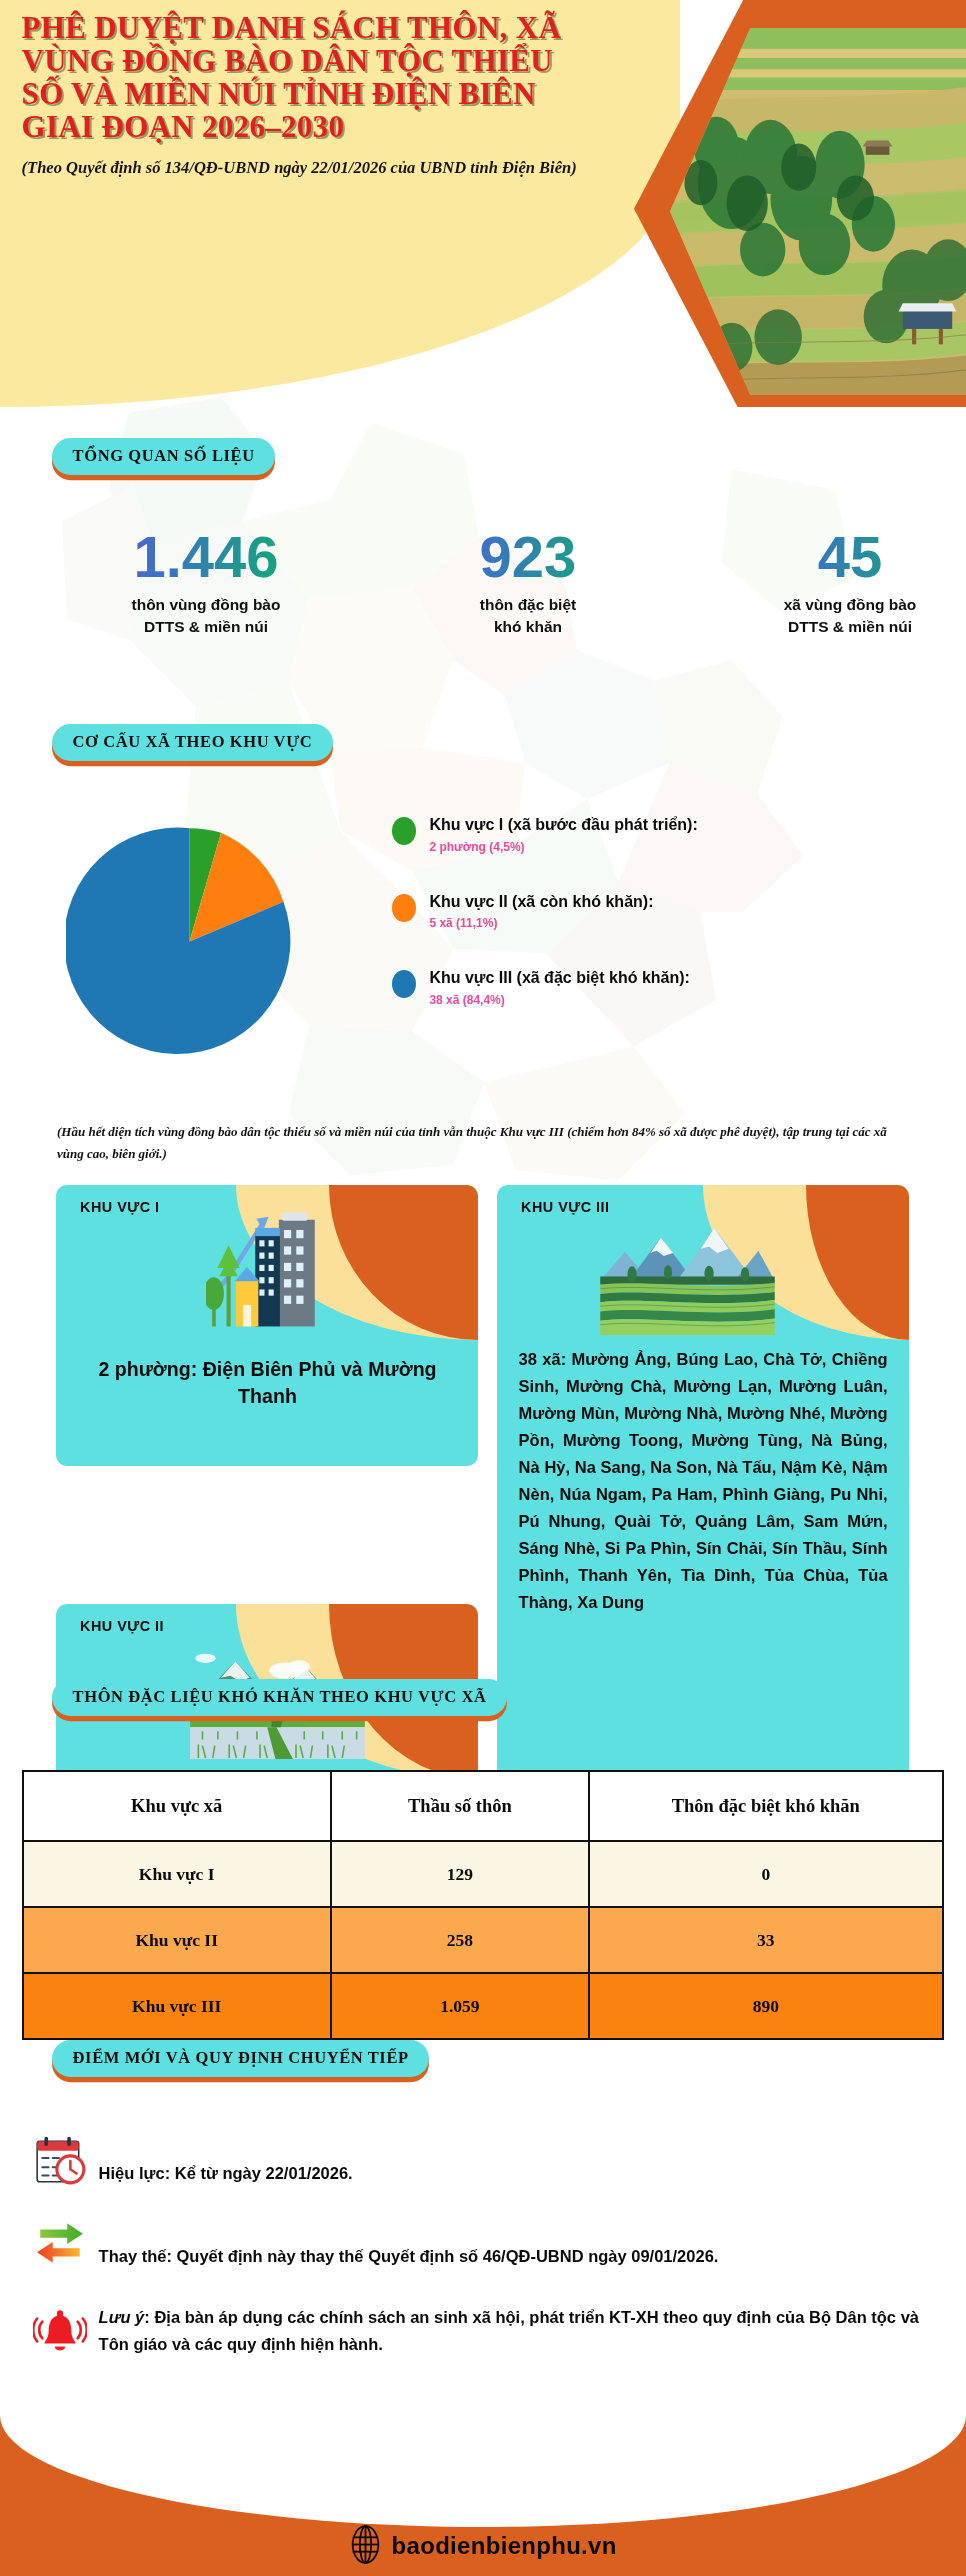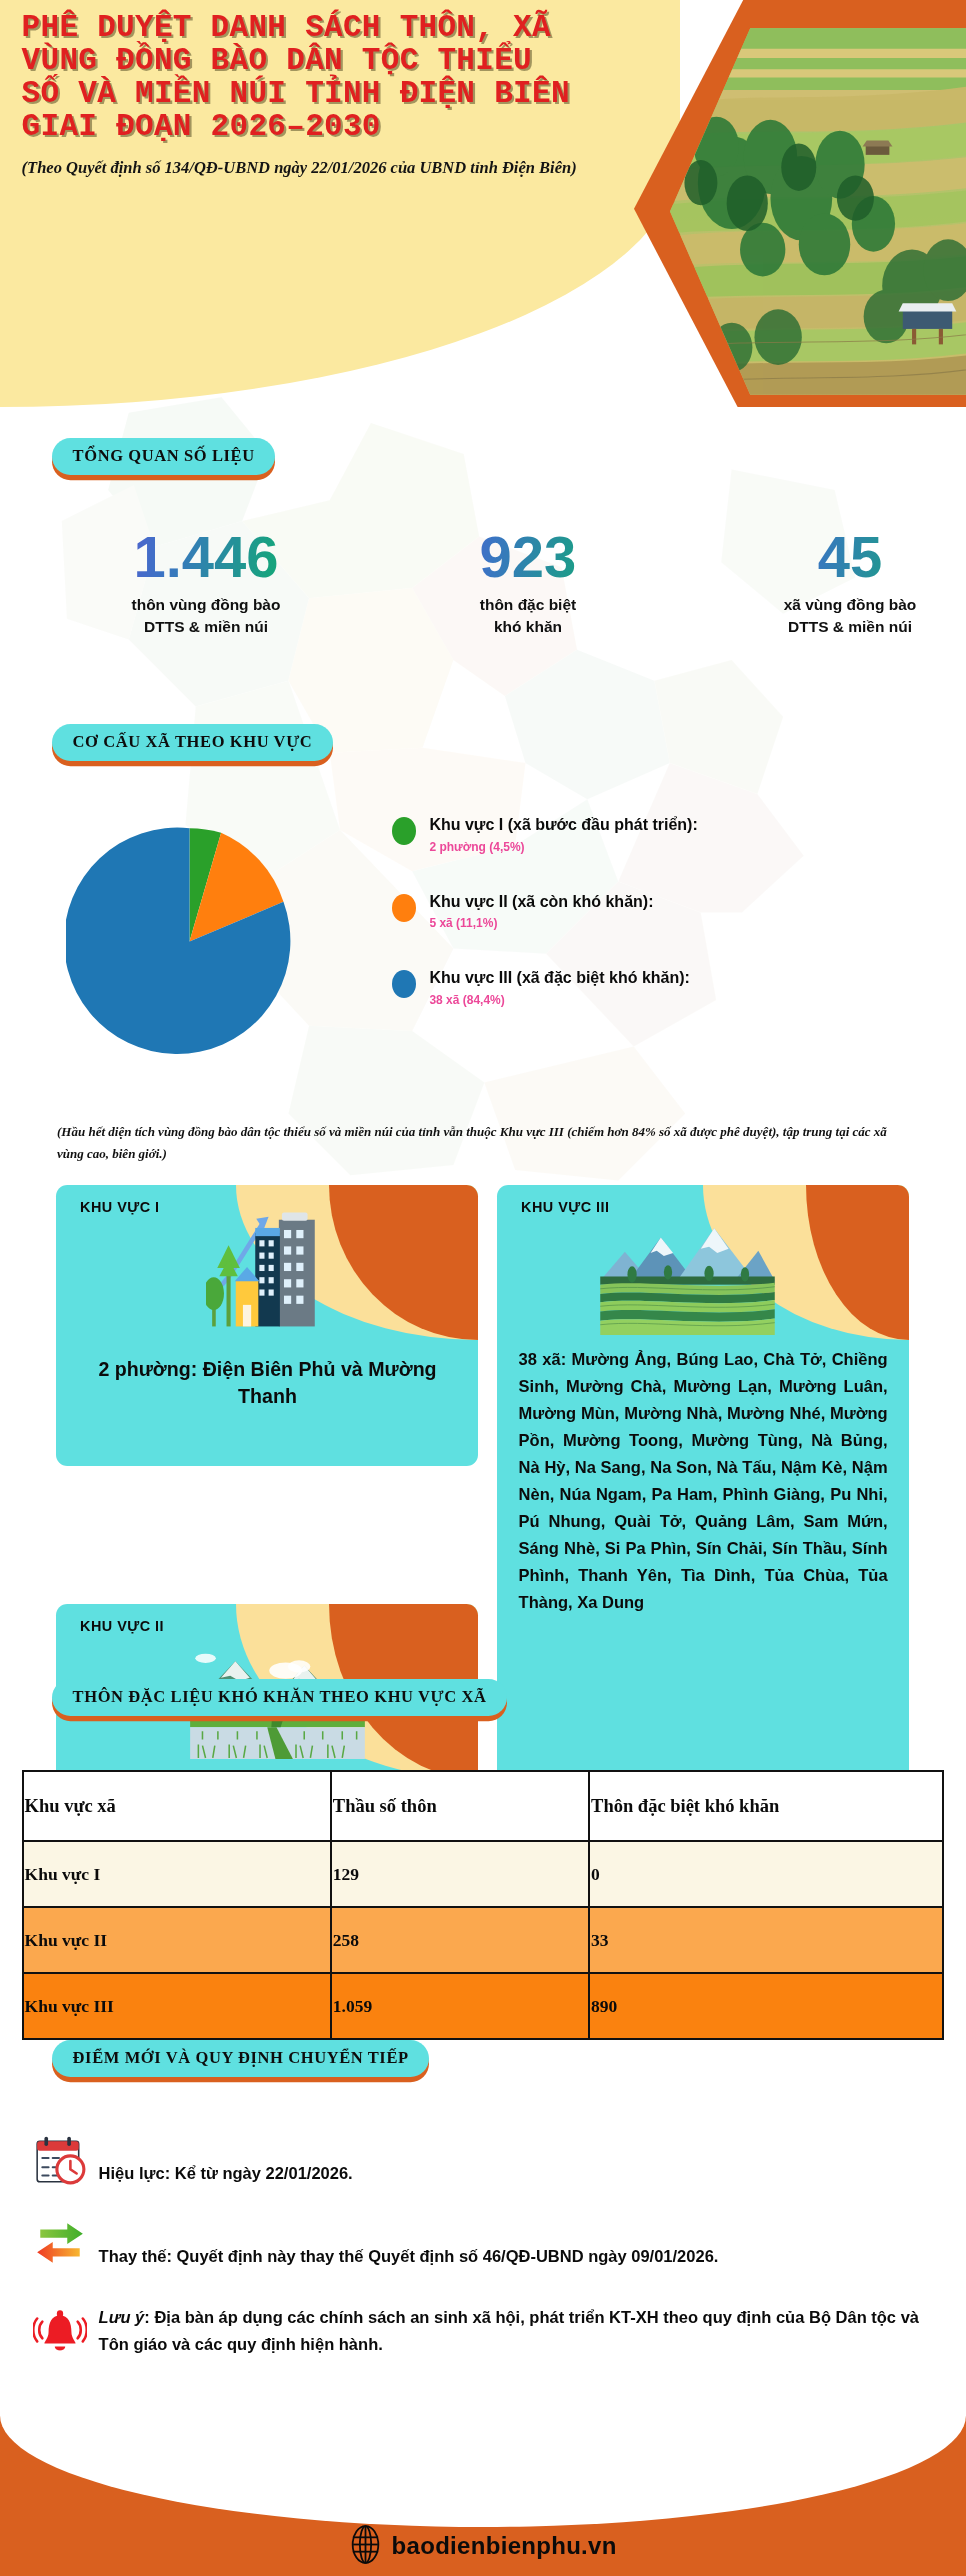--- a/index.html
+++ b/index.html
@@ -43,21 +43,21 @@
     position:absolute; left:670px; top:28px; width:309px; height:367px;
     clip-path:polygon(26% 0%, 100% 0%, 100% 100%, 26% 100%, 0% 50%);
     overflow:hidden;
   }
   .header-photo svg{display:block;}
 
   .title-block{
     position:absolute; left:21.6px; top:11.3px; width:603px; z-index:4;
   }
   .title-line{
-    font-family:Liberation Mono, monospace;
+    font-family:Liberation Serif, serif;
     font-weight:bold;
     font-size:31px;
     line-height:33px;
     letter-spacing:0.3px;
     color:#e02020;
     text-shadow:2.1px 2.1px 0 rgba(90,80,40,.55);
     white-space:nowrap;
   }
   .title-sub{
     margin-top:12.4px;
@@ -179,21 +179,21 @@
 
   
   .tbl-badge{position:absolute; left:52px; top:1679px; z-index:5;}
   .tbl{
     position:absolute; left:21.6px; top:1770px; width:922px; z-index:5;
     border-collapse:collapse;
     border:2.6px solid #111;
   }
   .tbl td, .tbl th{
     border:2.1px solid #111;
-    text-align:left;
+    text-align:center;
     font-family:"Liberation Serif", serif;
     font-weight:bold;
   }
   .tbl th{
     background:#ffffff; font-size:18.5px; height:66px; color:#0b0b0b;
   }
   .tbl td{
     font-size:17.5px; height:62px; color:#0b0b0b;
   }
   .row-1 td{background:#fbf6e4;}

